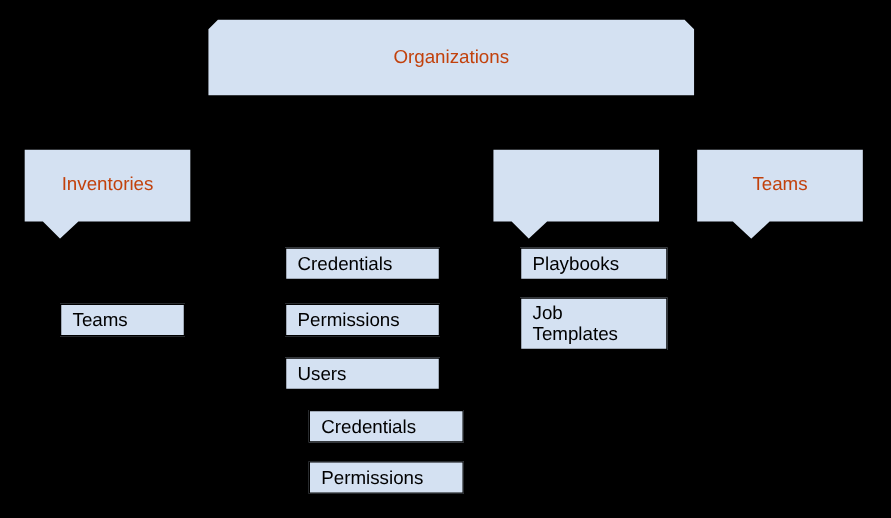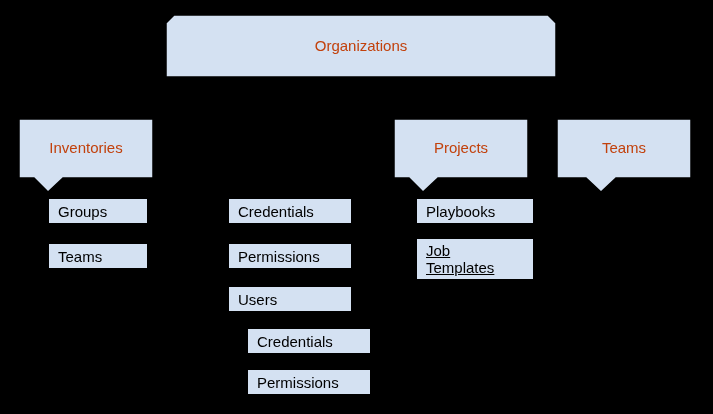--- a/index.html
+++ b/index.html
@@ -77,21 +77,20 @@
     color: #000000;
     font-size: 15px;
     line-height: 17px;
     display: flex;
     align-items: center;
     padding-left: 9px;
     white-space: pre-line;
   }
   .leaf.multiline {
     align-items: center;
-    text-decoration: underline;
   }
   
   #edges {
     position: absolute;
     left: 0;
     top: 0;
     width: 713px;
     height: 414px;
     pointer-events: none;
   }
@@ -150,36 +149,34 @@
     <div class="label">Organizations</div>
   </div>
 
   <div class="node shape-callout" style="left:18px; top:118px; width:136px; height:76px;">
     <svg width="136" height="76" viewBox="0 0 136 76">
       <path d="M1,1 L135,1 L135,60 L45,60 L30,74 L16,60 L1,60 Z" fill="#d4e1f2" stroke="#000000" stroke-width="1.5"></path>
     </svg>
     <div class="label" style="height:60px;">Inventories</div>
   </div>
 
-  <div class="leaf" style="left:48px; top:198px; width:100px; height:26px;">Groups</div>
   <div class="leaf" style="left:48px; top:243px; width:100px; height:26px;">Teams</div>
 
 
   <div class="leaf" style="left:228px; top:198px; width:124px; height:26px;">Credentials</div>
   <div class="leaf" style="left:228px; top:243px; width:124px; height:26px;">Permissions</div>
   <div class="leaf" style="left:228px; top:286px; width:124px; height:26px;">Users</div>
 
   <div class="leaf" style="left:247px; top:328px; width:124px; height:26px;">Credentials</div>
   <div class="leaf" style="left:247px; top:369px; width:124px; height:26px;">Permissions</div>
 
   <div class="node shape-callout" style="left:393px; top:118px; width:136px; height:76px;">
     <svg width="136" height="76" viewBox="0 0 136 76">
       <path d="M1,1 L135,1 L135,60 L45,60 L30,74 L16,60 L1,60 Z" fill="#d4e1f2" stroke="#000000" stroke-width="1.5"></path>
     </svg>
-    <div class="label" style="height:60px;">Projects</div>
   </div>
 
   <div class="leaf" style="left:416px; top:198px; width:118px; height:26px;">Playbooks</div>
   <div class="leaf multiline" style="left:416px; top:238px; width:118px; height:42px;">Job
 Templates</div>
 
   <div class="node shape-callout" style="left:556px; top:118px; width:136px; height:76px;">
     <svg width="136" height="76" viewBox="0 0 136 76">
       <path d="M1,1 L135,1 L135,60 L60,60 L45,74 L30,60 L1,60 Z" fill="#d4e1f2" stroke="#000000" stroke-width="1.5"></path>
     </svg>

